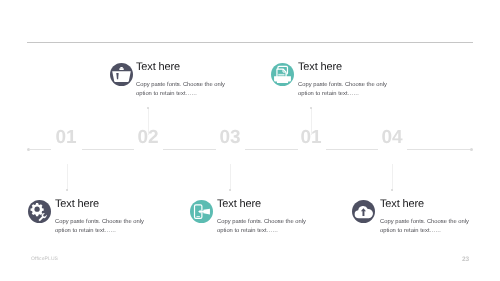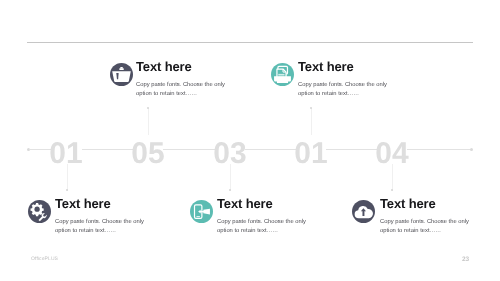--- a/index.html
+++ b/index.html
@@ -4,30 +4,30 @@
 <style>
   html,body{margin:0;padding:0;}
   body{width:500px;height:281px;background:#ffffff;font-family:"Liberation Sans",sans-serif;overflow:hidden;-webkit-font-smoothing:antialiased;text-rendering:geometricPrecision;}
   .slide{position:relative;width:500px;height:281px;background:#fff;overflow:hidden;}
 
   .rule{position:absolute;left:27px;top:42px;width:446px;height:1px;background:#c6c6c6;}
 
   .axis-line{position:absolute;height:1px;background:#e2e2e2;top:149px;}
   .axis-dot{position:absolute;width:3px;height:3px;border-radius:50%;background:#dadada;top:148px;}
 
-  .num{position:absolute;font-family:"Liberation Sans",sans-serif;font-size:30px;font-weight:bold;
-       color:#dedede;line-height:23.5px;letter-spacing:0px;text-align:center;top:142px;width:60px;}
+  .num{position:absolute;font-family:"Liberation Sans",sans-serif;font-size:19px;font-weight:bold;
+       color:#dedede;line-height:23.5px;letter-spacing:0px;text-align:center;top:126px;width:60px;}
 
   .vline{position:absolute;width:1px;background:#f0f0f0;}
   .vdot{position:absolute;width:2.2px;height:2.2px;border-radius:50%;background:#d6d6d6;}
 
   .icon{position:absolute;border-radius:50%;width:23px;height:23px;}
   .icon svg{display:block;width:23px;height:23px;}
 
-  .title{position:absolute;font-size:13px;font-weight:bold;color:#17171a;letter-spacing:-0.15px;white-space:nowrap;line-height:10px;}
+  .title{position:absolute;font-size:11px;font-weight:normal;color:#17171a;letter-spacing:-0.15px;white-space:nowrap;line-height:10px;}
   .body{position:absolute;font-size:5.8px;color:#4a4a50;line-height:9.0px;width:91px;letter-spacing:0.01px;}
 
   .foot-logo{position:absolute;left:31px;top:256px;font-size:5px;color:#c2c2c2;letter-spacing:0.1px;}
   .foot-num{position:absolute;left:462px;top:256px;font-size:6.5px;font-weight:bold;color:#c6c6c6;}
 </style>
 </head>
 <body>
 
 <div class="slide">
 
@@ -36,21 +36,21 @@
   <div class="axis-dot" style="left:27px;"></div>
   <div class="axis-line" style="left:29px;width:22px;"></div>
   <div class="axis-line" style="left:82px;width:52px;"></div>
   <div class="axis-line" style="left:163px;width:53px;"></div>
   <div class="axis-line" style="left:245px;width:53px;"></div>
   <div class="axis-line" style="left:326px;width:52px;"></div>
   <div class="axis-line" style="left:407px;width:65px;"></div>
   <div class="axis-dot" style="left:470px;"></div>
 
   <div class="num" style="left:36px;">01</div>
-  <div class="num" style="left:118px;">05</div>
+  <div class="num" style="left:118px;">02</div>
   <div class="num" style="left:200px;">03</div>
   <div class="num" style="left:281px;">01</div>
   <div class="num" style="left:362px;">04</div>
 
   <div class="vline" style="left:67px;top:164px;height:27px;"></div>
   <div class="vdot" style="left:66px;top:189px;"></div>
   <div class="vline" style="left:148px;top:108px;height:27px;"></div>
   <div class="vdot" style="left:147px;top:107px;"></div>
   <div class="vline" style="left:230px;top:164px;height:27px;"></div>
   <div class="vdot" style="left:229px;top:189px;"></div>

